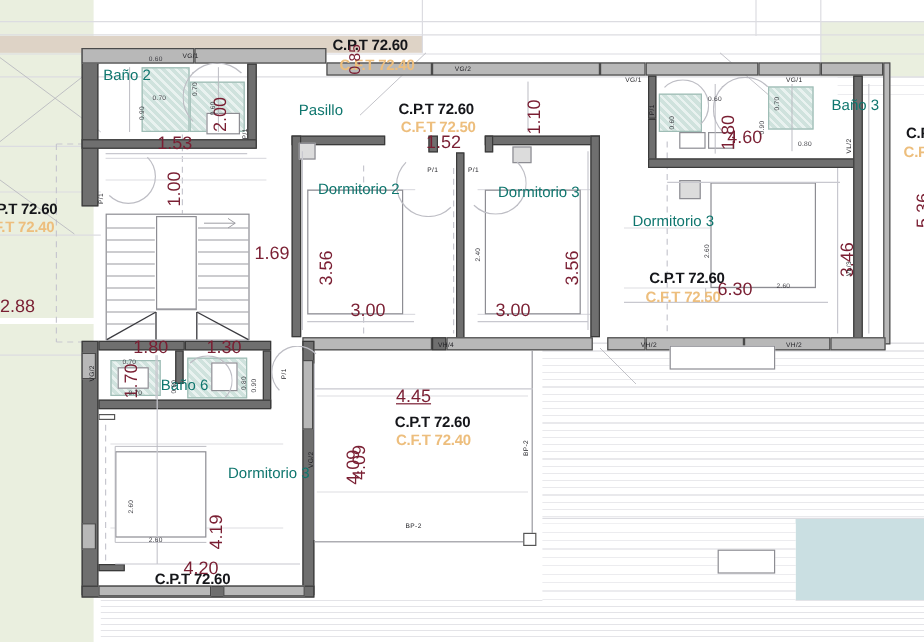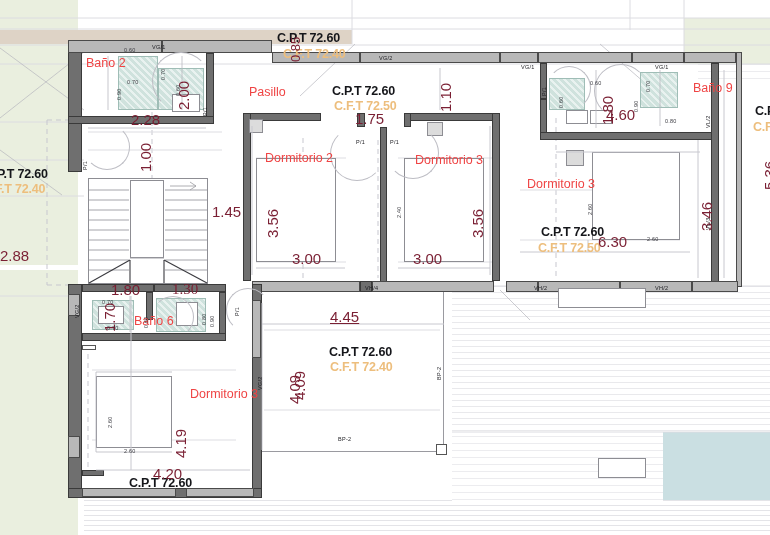--- a/index.html
+++ b/index.html
@@ -32,21 +32,21 @@
          border-right-color:transparent;border-bottom-color:transparent;}
   .swing2{position:absolute;border:1px solid #bdbdc4;border-radius:50%;
          border-left-color:transparent;border-bottom-color:transparent;}
   .swing3{position:absolute;border:1px solid #bdbdc4;border-radius:50%;
          border-left-color:transparent;border-top-color:transparent;}
   .swing4{position:absolute;border:1px solid #bdbdc4;border-radius:50%;
          border-right-color:transparent;border-top-color:transparent;}
 
   
   .t{position:absolute;white-space:nowrap;}
-  .room{font-size:12.5px;color:#ef4444;font-family:"Liberation Sans",sans-serif;}
+  .room{font-size:12.5px;color:#0f766e;font-family:"Liberation Sans",sans-serif;}
   .cpt{font-size:12.5px;color:#15161a;font-weight:bold;letter-spacing:-.2px;}
   .cft{font-size:12.5px;color:#edbe7d;font-weight:bold;letter-spacing:-.2px;}
   .dim{font-size:15px;color:#7a1f33;font-family:"Liberation Sans",sans-serif;}
   .dimv{font-size:15px;color:#7a1f33;transform-origin:0 0;transform:rotate(-90deg);}
   .small{font-size:5.5px;color:#3c3c42;letter-spacing:.2px;}
   .smallv{font-size:5.5px;color:#3c3c42;transform-origin:0 0;transform:rotate(-90deg);letter-spacing:.2px;}
   .lbl{font-size:5.5px;color:#1d1d22;letter-spacing:.3px;}
   .lblv{font-size:5.5px;color:#1d1d22;transform-origin:0 0;transform:rotate(-90deg);letter-spacing:.3px;}
   svg.ov{position:absolute;left:0;top:0;width:770px;height:535px;pointer-events:none;}
 </style>
@@ -271,21 +271,21 @@
       <line x1="96" y1="452" x2="172" y2="452"></line>
       <line x1="96" y1="372" x2="172" y2="372"></line>
     </g>
   </svg>
 
   <div class="t room" style="left:86px;top:56px;">Baño 2</div>
   <div class="t room" style="left:249px;top:85px;">Pasillo</div>
   <div class="t room" style="left:265px;top:151px;">Dormitorio 2</div>
   <div class="t room" style="left:415px;top:153px;">Dormitorio 3</div>
   <div class="t room" style="left:527px;top:177px;">Dormitorio 3</div>
-  <div class="t room" style="left:693px;top:81px;">Baño 9</div>
+  <div class="t room" style="left:693px;top:81px;">Baño 3</div>
   <div class="t room" style="left:134px;top:314px;">Baño 6</div>
   <div class="t room" style="left:190px;top:387px;">Dormitorio 3</div>
 
   <div class="t cpt" style="left:277px;top:31px;">C.P.T 72.60</div>
   <div class="t cft" style="left:283px;top:47px;">C.F.T 72.40</div>
 
   <div class="t cpt" style="left:332px;top:84px;">C.P.T 72.60</div>
   <div class="t cft" style="left:334px;top:99px;">C.F.T 72.50</div>
 
   <div class="t cpt" style="left:-3px;top:167px;">P.T 72.60</div>
@@ -295,29 +295,29 @@
   <div class="t cft" style="left:538px;top:241px;">C.F.T 72.50</div>
 
   <div class="t cpt" style="left:329px;top:345px;">C.P.T 72.60</div>
   <div class="t cft" style="left:330px;top:360px;">C.F.T 72.40</div>
 
   <div class="t cpt" style="left:129px;top:476px;">C.P.T 72.60</div>
 
   <div class="t cpt" style="left:755px;top:104px;">C.P</div>
   <div class="t cft" style="left:753px;top:120px;">C.F</div>
 
-  <div class="t dim" style="left:131px;top:111px;">2.28</div>
-  <div class="t dim" style="left:355px;top:110px;">1.75</div>
-  <div class="t dim" style="left:212px;top:203px;">1.45</div>
+  <div class="t dim" style="left:131px;top:111px;">1.53</div>
+  <div class="t dim" style="left:355px;top:110px;">1.52</div>
+  <div class="t dim" style="left:212px;top:203px;">1.69</div>
   <div class="t dim" style="left:0px;top:247px;">2.88</div>
   <div class="t dim" style="left:111px;top:281px;">1.80</div>
-  <div class="t dim" style="left:172px;top:281px;font-family:Liberation Serif, serif;">1.30</div>
+  <div class="t dim" style="left:172px;top:281px;">1.30</div>
   <div class="t dim" style="left:292px;top:250px;">3.00</div>
   <div class="t dim" style="left:413px;top:250px;">3.00</div>
-  <div class="t dim" style="left:330px;top:308px;text-decoration:underline;">4.45</div>
+  <div class="t dim" style="left:330px;top:322px;text-decoration:underline;">4.45</div>
   <div class="t dim" style="left:153px;top:465px;">4.20</div>
   <div class="t dim" style="left:606px;top:106px;">4.60</div>
   <div class="t dim" style="left:598px;top:233px;text-align:right;">6.30</div>
 
   <div class="t dimv" style="left:175px;top:110px;">2.00</div>
   <div class="t dimv" style="left:137px;top:172px;">1.00</div>
   <div class="t dimv" style="left:437px;top:112px;">1.10</div>
   <div class="t dimv" style="left:264px;top:238px;">3.56</div>
   <div class="t dimv" style="left:469px;top:238px;">3.56</div>
   <div class="t dimv" style="left:101px;top:332px;">1.70</div>

